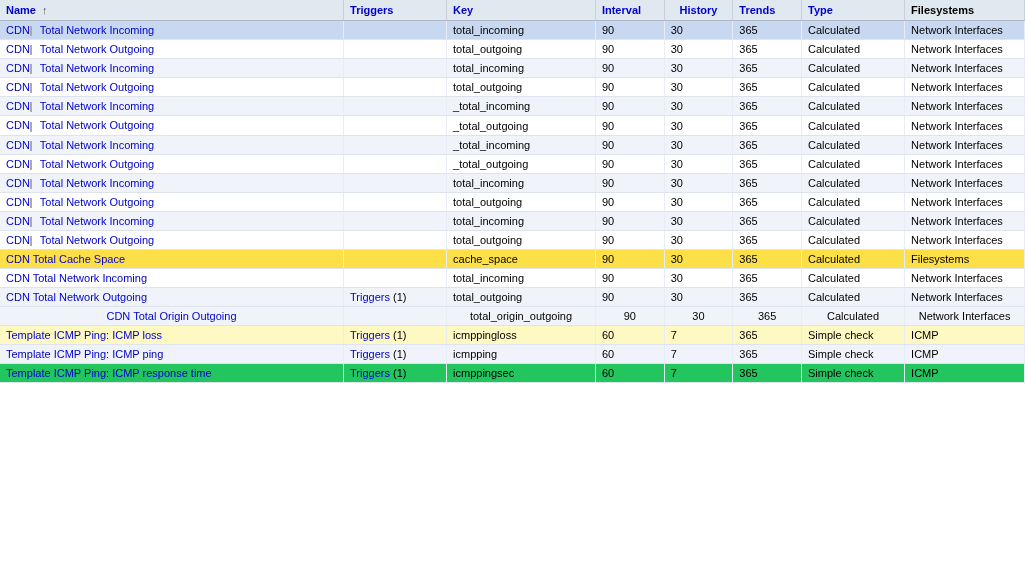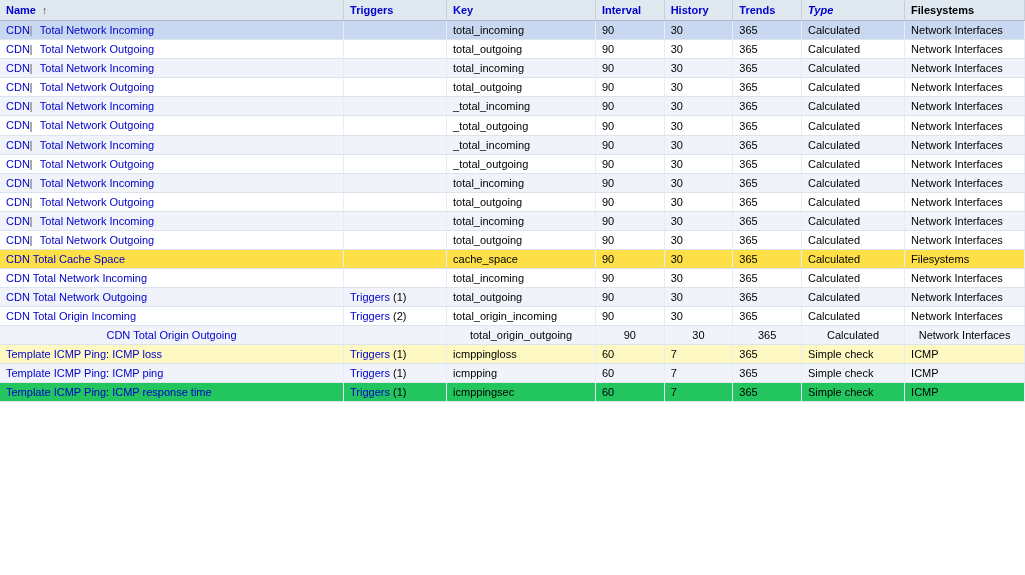--- a/index.html
+++ b/index.html
@@ -74,27 +74,27 @@
       </th>
       <th style="min-width:90px;">
         <a href="#" class="blue-link">Triggers</a>
       </th>
       <th style="min-width:130px;">
         <a href="#" class="blue-link">Key</a>
       </th>
       <th style="min-width:60px;">
         <a href="#" class="blue-link">Interval</a>
       </th>
-      <th style="min-width:60px;">
+      <th style="min-width:60px;text-align:center;">
         <a href="#" class="blue-link">History</a>
       </th>
       <th style="min-width:60px;">
         <a href="#" class="blue-link">Trends</a>
       </th>
-      <th style="min-width:90px;font-style:italic;">
+      <th style="min-width:90px;">
         <a href="#" class="blue-link">Type</a>
       </th>
       <th style="min-width:100px;">Filesystems</th>
     </tr>
   </thead>
   <tbody id="table-body">
       <tr class="highlighted">
         <td><a href="#" class="blue-link">CDN</a><span class="indent-bar"></span><a href="#" class="blue-link">Total Network Incoming</a></td>
         <td></td>
         <td>total_incoming</td>
@@ -237,30 +237,20 @@
       <tr style="background: rgb(240, 244, 250);">
         <td><a href="#" class="blue-link">CDN Total Network Outgoing</a></td>
         <td><a href="#" class="blue-link">Triggers</a> (1)</td>
         <td>total_outgoing</td>
         <td>90</td>
         <td>30</td>
         <td>365</td>
         <td>Calculated</td>
         <td>Network Interfaces</td>
       </tr>
-      <tr style="background: rgb(255, 255, 255);">
-        <td><a href="#" class="blue-link">CDN Total Origin Incoming</a></td>
-        <td><a href="#" class="blue-link">Triggers</a> (2)</td>
-        <td>total_origin_incoming</td>
-        <td>90</td>
-        <td>30</td>
-        <td>365</td>
-        <td>Calculated</td>
-        <td>Network Interfaces</td>
-      </tr>
       <tr style="background: rgb(240, 244, 250); text-align: center;">
         <td><a href="#" class="blue-link">CDN Total Origin Outgoing</a></td>
         <td></td>
         <td>total_origin_outgoing</td>
         <td>90</td>
         <td>30</td>
         <td>365</td>
         <td>Calculated</td>
         <td>Network Interfaces</td>
       </tr>

